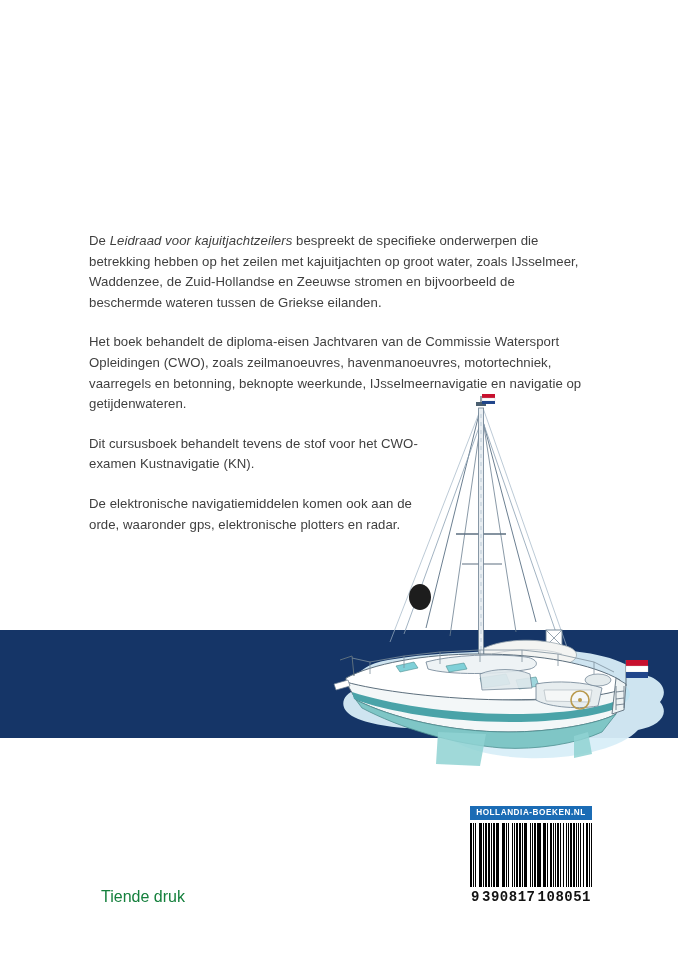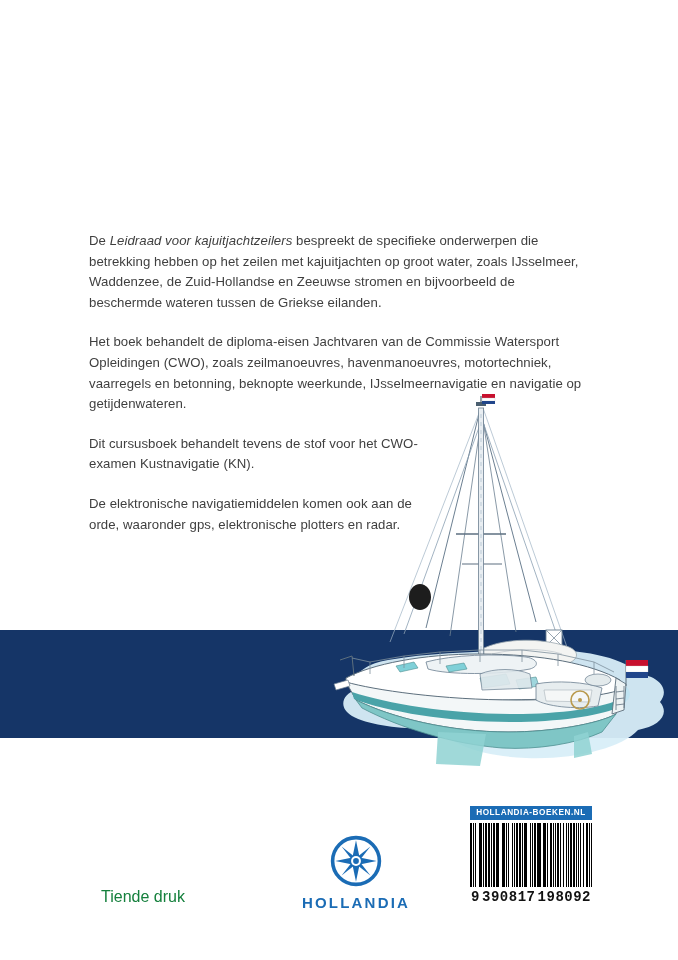--- a/index.html
+++ b/index.html
@@ -310,38 +310,20 @@
         </g>
 
         <path d="M4 292 L18 288 L20 294 L6 298 Z" fill="#ffffff" stroke="#6b7f91" stroke-width="0.7"></path>
 
       </g>
     </svg>
   </div>
 
   <div class="edition">Tiende druk</div>
 
-  <div class="publisher">
-    <svg class="publisher-mark" viewBox="0 0 60 60">
-      <circle cx="30" cy="30" r="26" fill="none" stroke="#1b6cb5" stroke-width="4"></circle>
-      <g fill="#1b6cb5">
-        <path d="M30 7 L34 26 L30 30 L26 26 Z"></path>
-        <path d="M30 53 L34 34 L30 30 L26 34 Z"></path>
-        <path d="M7 30 L26 34 L30 30 L26 26 Z"></path>
-        <path d="M53 30 L34 34 L30 30 L34 26 Z"></path>
-        <path d="M14 14 L28 25 L30 30 L25 28 Z"></path>
-        <path d="M46 14 L35 28 L30 30 L32 25 Z"></path>
-        <path d="M14 46 L25 32 L30 30 L28 35 Z"></path>
-        <path d="M46 46 L32 35 L30 30 L35 32 Z"></path>
-      </g>
-      <circle cx="30" cy="30" r="5.5" fill="#ffffff"></circle>
-      <circle cx="30" cy="30" r="3.2" fill="#1b6cb5"></circle>
-    </svg>
-    <div class="publisher-name">HOLLANDIA</div>
-  </div>
 
   <div class="barcode-box">
     <div class="barcode-banner">HOLLANDIA-BOEKEN.NL</div>
     <div class="barcode-bars">
         <i style="width: 2px;"></i>
         <i style="width: 1px; background: transparent;"></i>
         <i style="width: 1px;"></i>
         <i style="width: 2px; background: transparent;"></i>
         <i style="width: 1px;"></i>
         <i style="width: 3px; background: transparent;"></i>
@@ -431,17 +413,17 @@
         <i style="width: 3px; background: transparent;"></i>
         <i style="width: 2px;"></i>
         <i style="width: 1px; background: transparent;"></i>
         <i style="width: 1px;"></i>
         <i style="width: 1px; background: transparent;"></i>
         <i style="width: 2px;"></i>
       </div>
     <div class="barcode-digits">
         <span>9</span>
         <span>390817</span>
-        <span>198092</span>
+        <span>108051</span>
       </div>
   </div>
 
 </div>
 
 </body></html>

